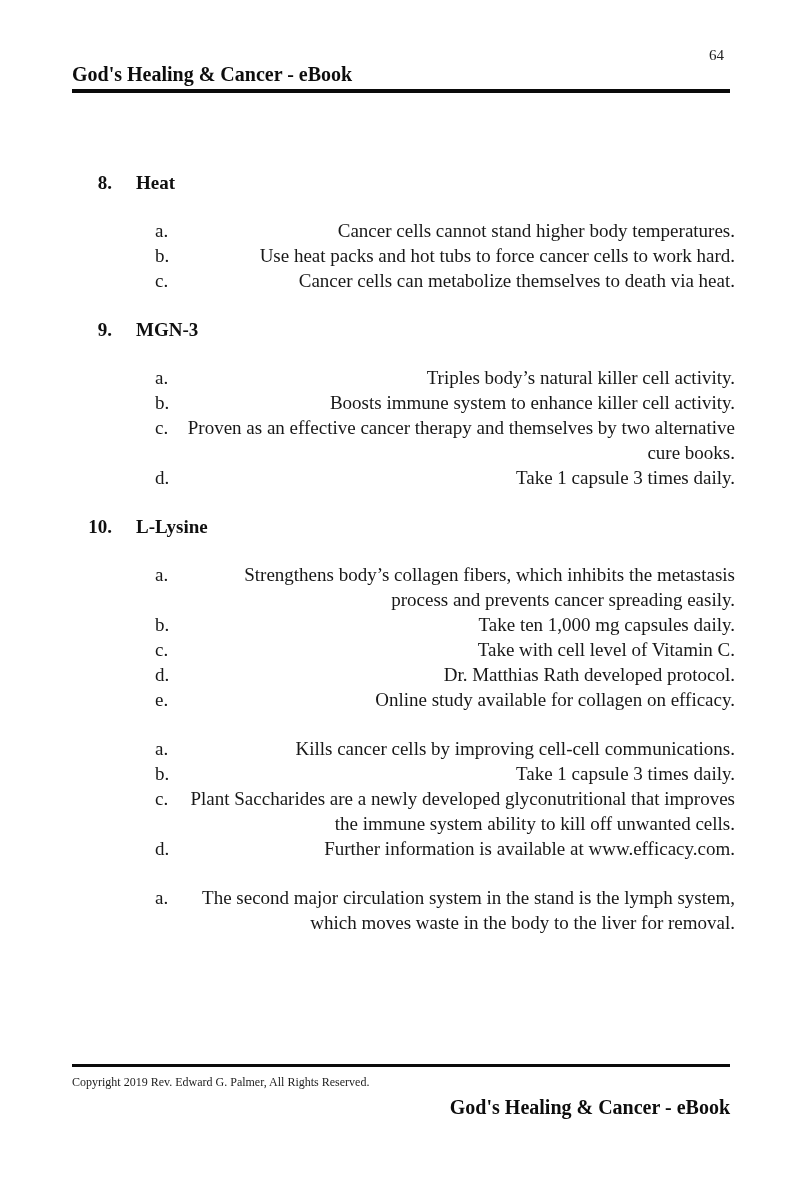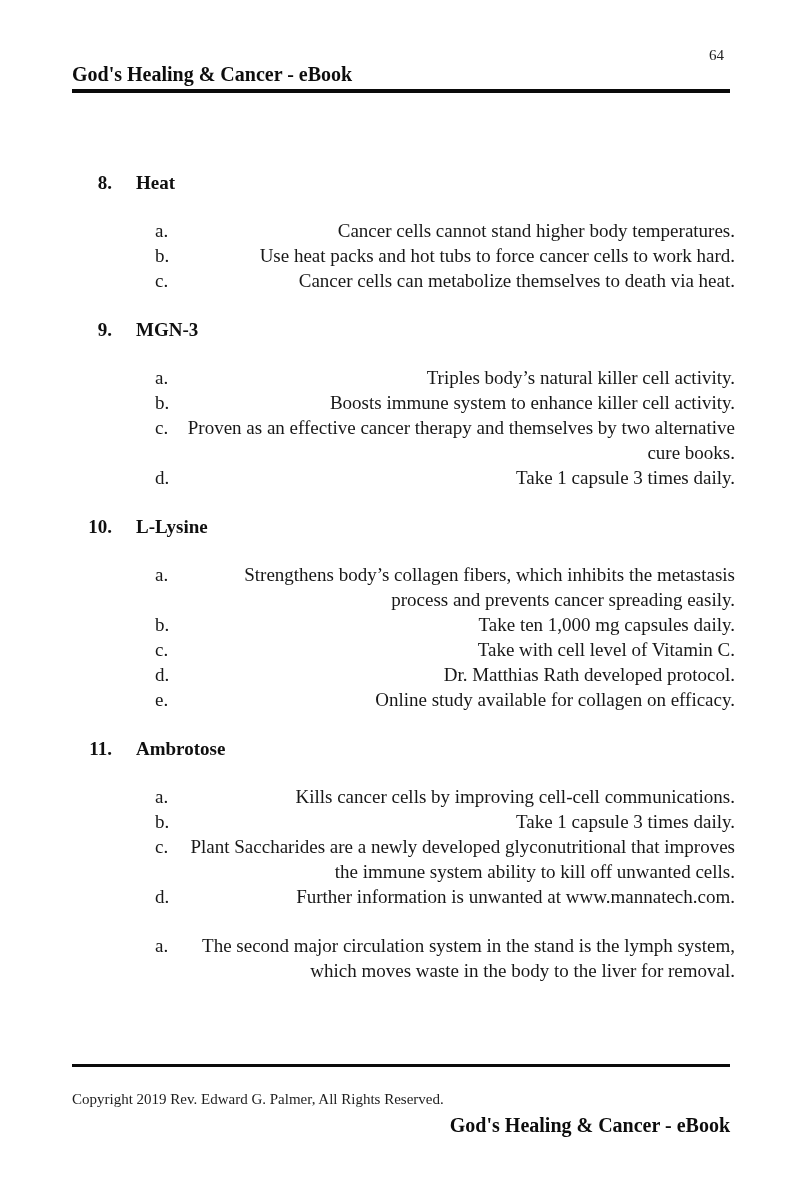--- a/index.html
+++ b/index.html
@@ -82,22 +82,22 @@
   }
 
   .page-footer {
     position: absolute;
     top: 1064px;
     left: 72px;
     width: 658px;
     border-top: 3px solid #0a0a0a;
   }
   .copyright {
-    margin-top: 24px;
-    font-size: 15px;
+    margin-top: 8px;
+    font-size: 12px;
     color: #1c1c1c;
   }
   .footer-title {
     margin-top: 6px;
     text-align: right;
     font-size: 20px;
     font-weight: bold;
     color: #0d0d0d;
   }
 </style>
@@ -189,43 +189,39 @@
   </div>
 
   <div class="item">
     <span class="item-marker">e.</span>
     <span class="item-text">Online study available for collagen on efficacy.</span>
   </div>
 </div>
   </section>
 
   <section class="section">
-    <div class="sec-head">
-      <span class="sec-num">11.</span>
-      <span class="sec-title">Ambrotose</span>
-    </div>
     <div class="items">
   <div class="item">
     <span class="item-marker">a.</span>
     <span class="item-text">Kills cancer cells by improving cell-cell communications.</span>
   </div>
 
   <div class="item">
     <span class="item-marker">b.</span>
     <span class="item-text">Take 1 capsule 3 times daily.</span>
   </div>
 
   <div class="item">
     <span class="item-marker">c.</span>
     <span class="item-text">Plant Saccharides are a newly developed glyconutritional that improves the immune system ability to kill off unwanted cells.</span>
   </div>
 
   <div class="item">
     <span class="item-marker">d.</span>
-    <span class="item-text">Further information is unwanted at www.mannatech.com.</span>
+    <span class="item-text">Further information is available at www.efficacy.com.</span>
   </div>
 </div>
   </section>
 
   <section class="section">
     <div class="items">
   <div class="item">
     <span class="item-marker">a.</span>
     <span class="item-text">The second major circulation system in the stand is the lymph system, which moves waste in the body to the liver for removal.</span>
   </div>

